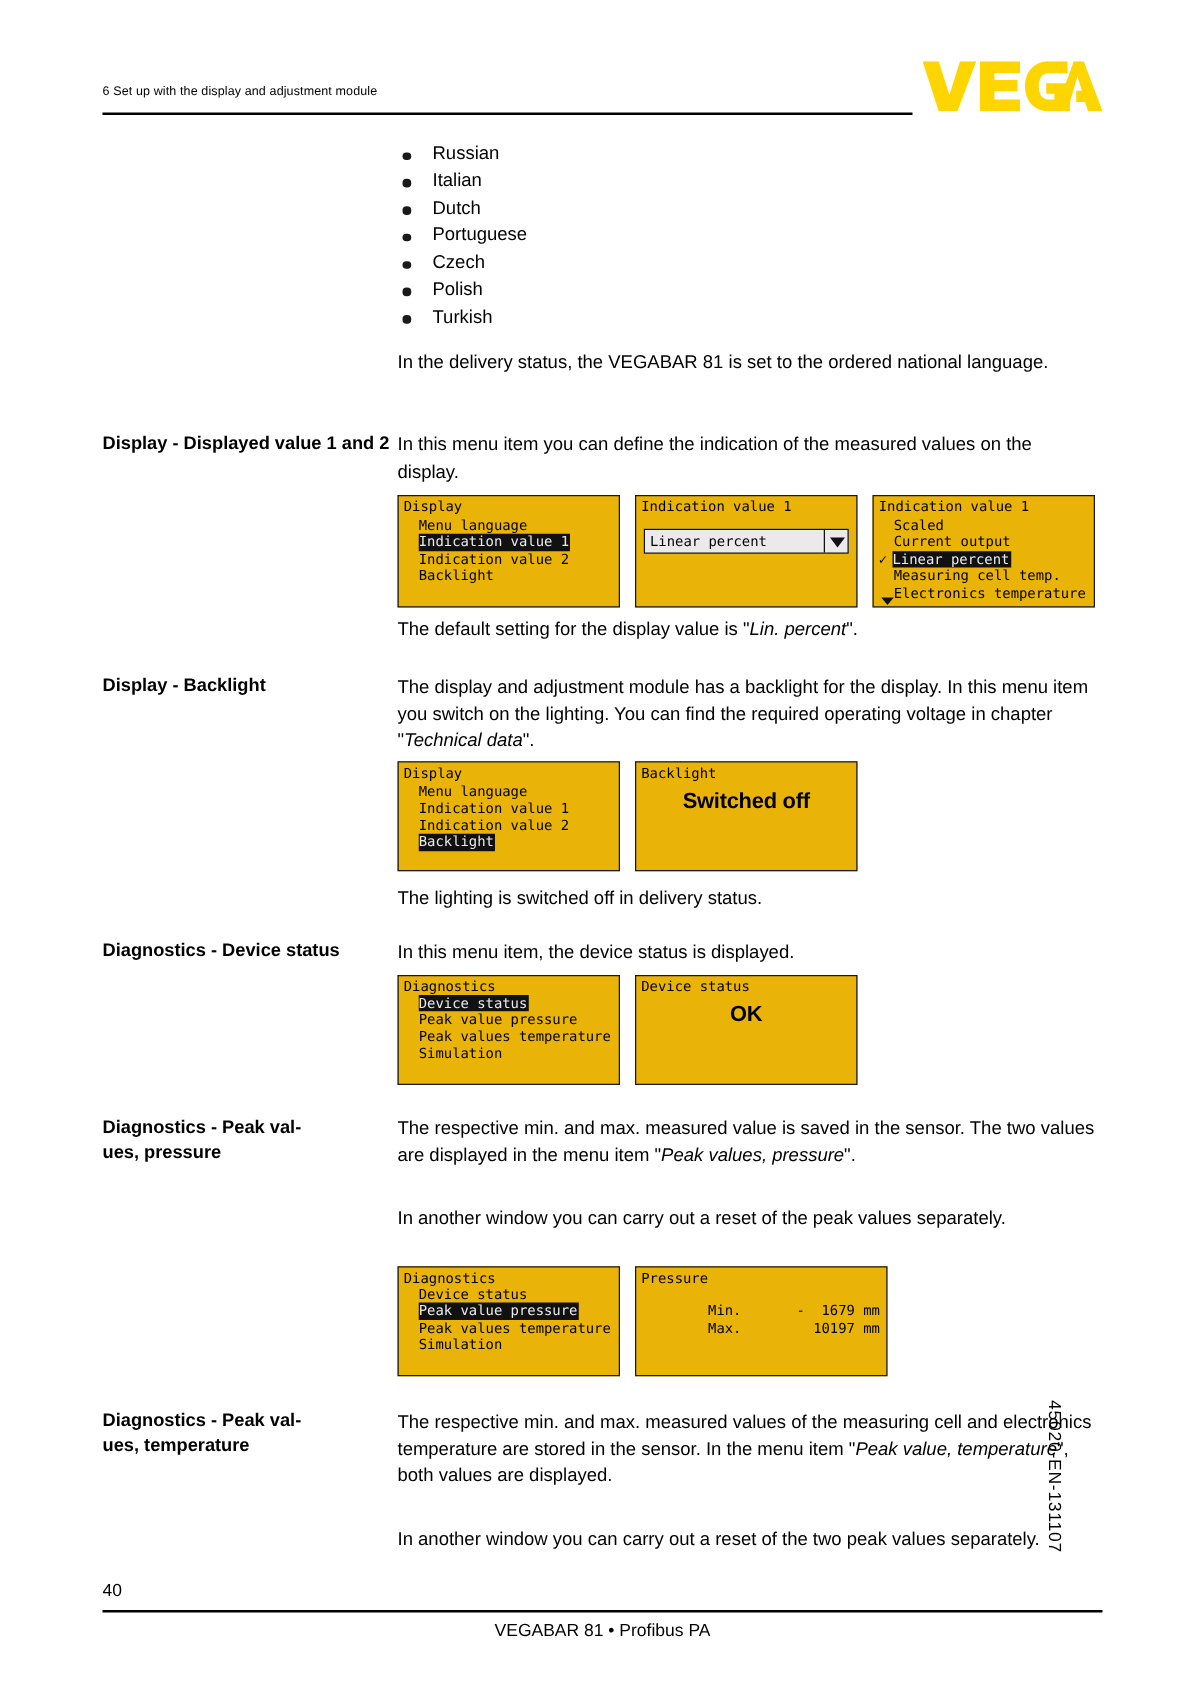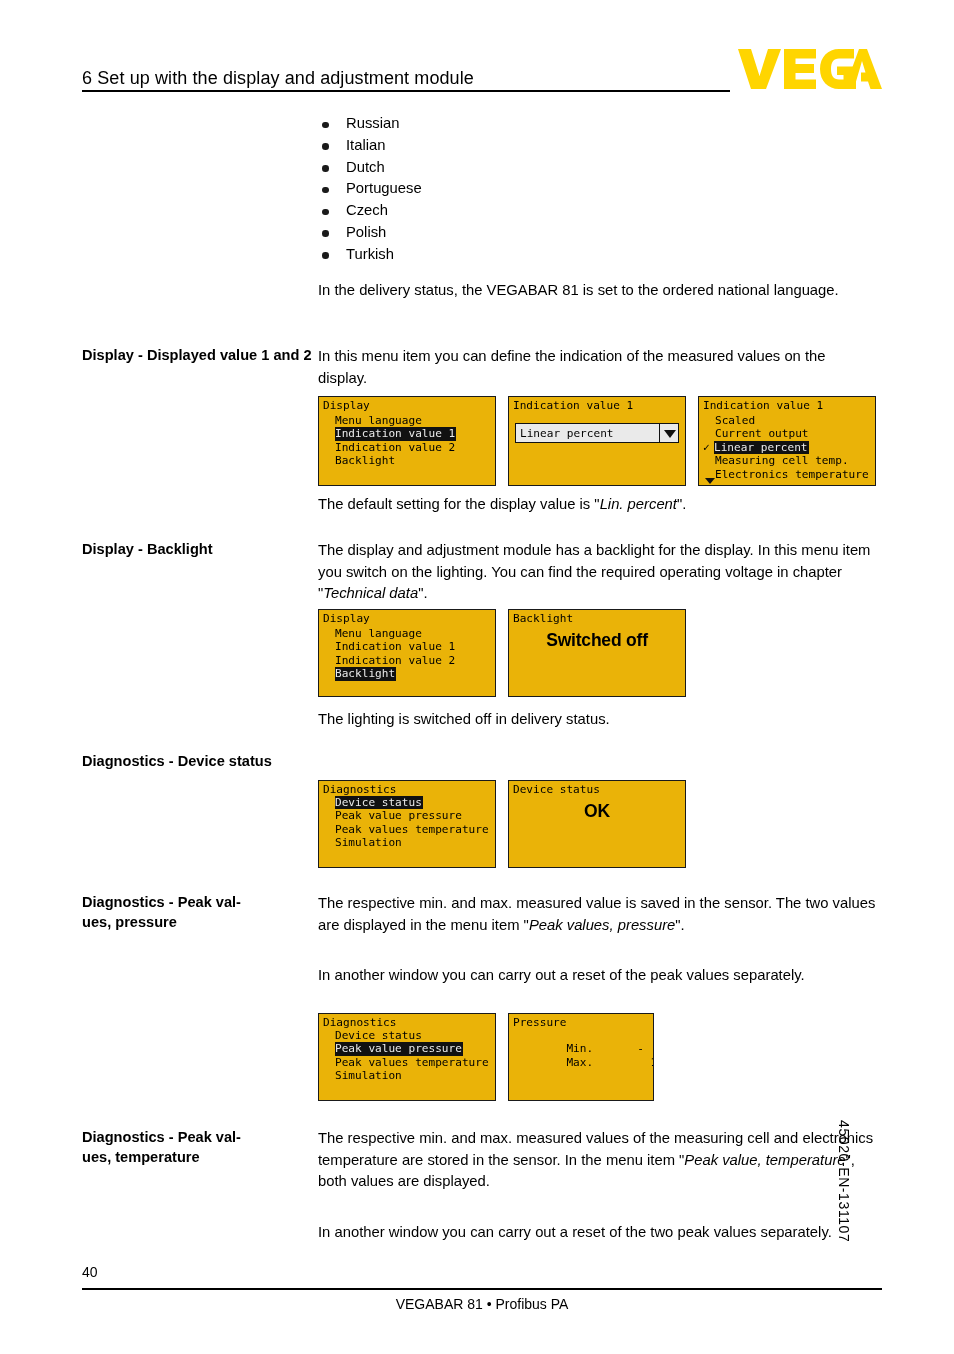--- a/index.html
+++ b/index.html
@@ -23,21 +23,21 @@
   .header-zone {
     position: absolute;
     left: 0; top: 0;
     width: 954px;
     height: 100px;
   }
   .chapter-title {
     position: absolute;
     left: 82px;
     top: 68px;
-    font-size: 18px;
+    font-size: 10px;
     letter-spacing: 0.1px;
     white-space: nowrap;
   }
   .header-rule {
     position: absolute;
     left: 82px;
     top: 90px;
     width: 648px;
     height: 1.6px;
     background: #000000;
@@ -334,20 +334,21 @@
 
   <div class="lcd" style="left:508px; top:609px; width:178px; height:88px;">
     <div class="ttl">Backlight</div>
     <div class="bigval">Switched off</div>
   </div>
 
   <div class="body-text" style="top:709px;">The lighting is switched off in delivery status.</div>
 
   <div class="margin-head" style="top:752px;">Diagnostics - Device status</div>
 
+  <div class="body-text" style="top:752px;">In this menu item, the device status is displayed.</div>
 
   <div class="lcd" style="left:318px; top:780px; width:178px; height:88px;">
     <div class="ttl">Diagnostics</div>
     <div class="rows" style="top:15px;">
       <div class="rowwrap"><span class="row sel">Device status</span></div>
       <div class="rowwrap"><span class="row">Peak value pressure</span></div>
       <div class="rowwrap"><span class="row">Peak values temperature</span></div>
       <div class="rowwrap"><span class="row">Simulation</span></div>
     </div>
   </div>
@@ -368,21 +369,21 @@
   <div class="lcd" style="left:318px; top:1013px; width:178px; height:88px;">
     <div class="ttl">Diagnostics</div>
     <div class="rows" style="top:15px;">
       <div class="rowwrap"><span class="row">Device status</span></div>
       <div class="rowwrap"><span class="row sel">Peak value pressure</span></div>
       <div class="rowwrap"><span class="row">Peak values temperature</span></div>
       <div class="rowwrap"><span class="row">Simulation</span></div>
     </div>
   </div>
 
-  <div class="lcd" style="left:508px; top:1013px; width:146px; height:88px;">
+  <div class="lcd" style="left:508px; top:1013px; width:202px; height:88px;">
     <div class="ttl">Pressure</div>
     <div class="rows" style="top:15px; padding-left:0;">
       <div class="mrow">
         <span>Min.</span><span style="display:inline-block;width:44px;"></span><span>-  1679 mm</span>
       </div>
       <div class="mrow">
         <span>Max.</span><span style="display:inline-block;width:44px;"></span><span>  10197 mm</span>
       </div>
     </div>
   </div>

